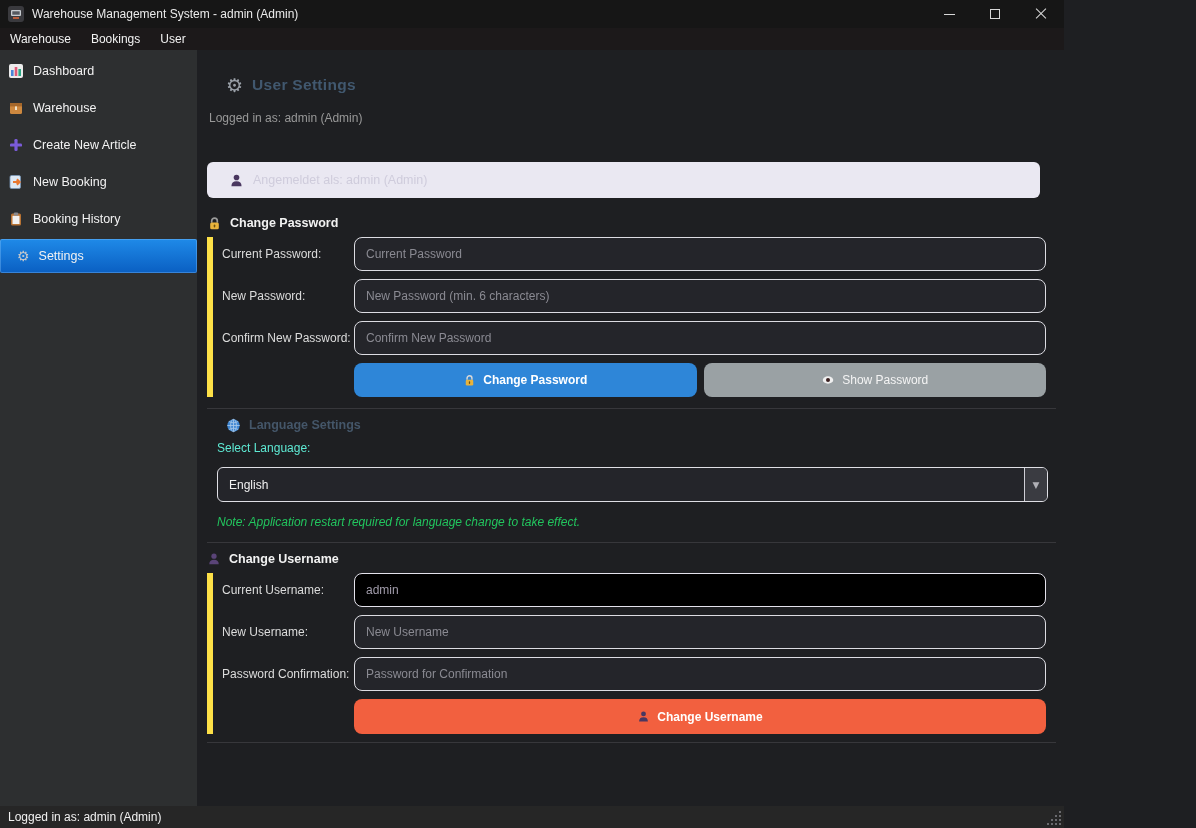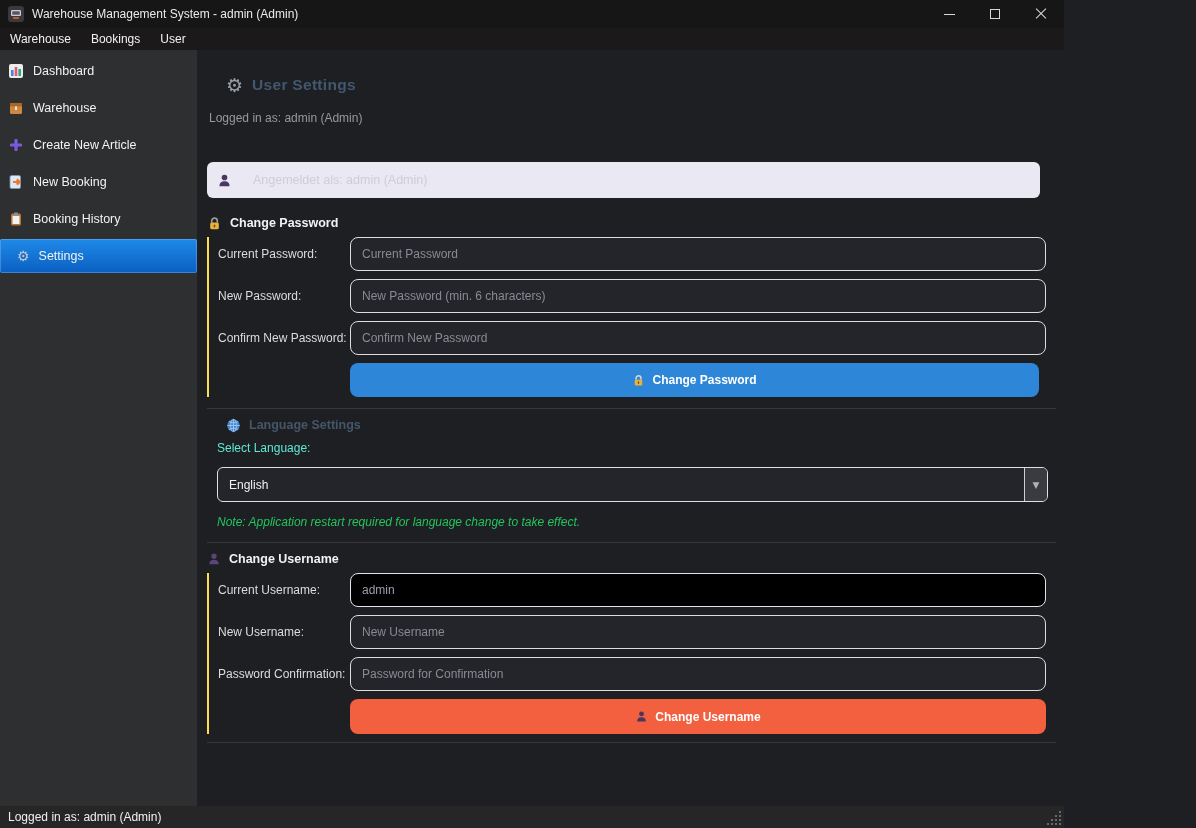--- a/index.html
+++ b/index.html
@@ -32,29 +32,29 @@
   .nav-item.selected { height:34px; margin:2px 0; background:linear-gradient(#1f8ae8,#0a5fc2); box-shadow:inset 0 0 0 1px rgba(140,200,255,.35); border-radius:2px; padding-left:17px; }
   .txt-icon { font-family:"DejaVu Sans", sans-serif; font-style:normal; }
 
   .content { flex:1; background:#1e1f22; padding:24px 8px 0 10px; overflow:hidden; }
 
   .page-title { display:flex; align-items:center; gap:9px; padding-left:19px; height:22px; }
   .page-title .gear { font-size:19px; color:#9aa0a8; line-height:1; }
   .page-title .t { font-size:15.5px; font-weight:bold; color:#41586f; letter-spacing:.3px; }
   .logged-in { margin-top:15px; font-size:12px; color:#989898; padding-left:2px; }
 
-  .session-banner { margin-top:37px; margin-right:16px; height:36px; background:#eae8f2; border-radius:6px; display:flex; align-items:center; gap:21px; padding-left:10px; }
+  .session-banner { margin-top:37px; margin-right:16px; height:36px; background:#eae8f2; border-radius:6px; display:flex; align-items:center; gap:9px; padding-left:22px; }
   .session-banner .txt { font-size:12.5px; color:#cfccdc; }
 
   .section-header { display:flex; align-items:center; gap:8px; margin-top:15px; height:20px; }
   .section-header .t { font-size:12.5px; font-weight:bold; color:#f2f2f2; }
   .section-header.dim .t { color:#445669; }
   .section-header.indent { padding-left:19px; }
 
-  .section-form { border-left:2px solid #fde047; padding-left:9px; margin-right:10px; margin-top:4px; }
+  .section-form { border-left:6px solid #fde047; padding-left:9px; margin-right:10px; margin-top:4px; }
   .form-row { display:flex; align-items:center; margin-bottom:8px; }
   .form-row .lbl { width:132px; flex:0 0 auto; font-size:12px; color:#dcdcdc; }
   .form-row input { flex:1; height:34px; background:#24252a; border:1px solid #dcdce2; border-radius:8px; color:#e8e8e8; font-size:12px; padding:0 11px; font-family:"Liberation Sans",sans-serif; outline:none; }
   .form-row input::placeholder { color:#8a8a92; }
   .form-row input.readonly { background:#000000; border-color:#e4e2ec; color:#a19cab; }
 
   .btn-row { display:flex; margin-bottom:0; align-items:center; }
   .btn-row .spacer { width:132px; flex:0 0 auto; }
   .btn { height:34px; border:none; border-radius:8px; font-size:12px; color:#fff; display:flex; align-items:center; justify-content:center; gap:7px; cursor:default; font-family:"Liberation Sans",sans-serif; }
   .btn-blue { flex:1; background:#2e86d8; font-weight:bold; margin-right:7px; }
@@ -196,20 +196,27 @@
         </div>
         <div class="btn-row">
           <span class="spacer"></span>
           <button class="btn btn-blue">
             <svg width="13" height="13" viewBox="0 0 16 16">
               <path d="M5 7.2 V5.2 a3 3 0 0 1 6 0 V7.2" stroke="#d8d8d8" stroke-width="1.8" fill="none"></path>
               <rect x="3.4" y="7" width="9.2" height="7.2" rx="1.6" fill="#e8b33c"></rect>
               <rect x="7.2" y="9" width="1.6" height="3.2" rx="0.8" fill="#6e500e"></rect>
             </svg>
             <span>Change Password</span>
+          </button>
+          <button class="btn btn-gray">
+            <svg width="14" height="14" viewBox="0 0 16 16">
+              <ellipse cx="8" cy="8" rx="6" ry="4.2" fill="#f0f0f0"></ellipse>
+              <circle cx="8" cy="8" r="2.3" fill="#3a2020"></circle>
+            </svg>
+            <span>Show Password</span>
           </button>
         </div>
       </div>
 
       <div class="divider"></div>
 
       <div class="section-header dim indent" style="margin-top:6px;">
         <svg width="15" height="15" viewBox="0 0 16 16">
           <circle cx="8" cy="8" r="6.6" fill="#3f87d4"></circle>
           <path d="M1.4 8 h13.2 M8 1.4 v13.2 M3 3.8 q5 3 10 0 M3 12.2 q5 -3 10 0" stroke="#a8c8e8" stroke-width="0.9" fill="none"></path>

